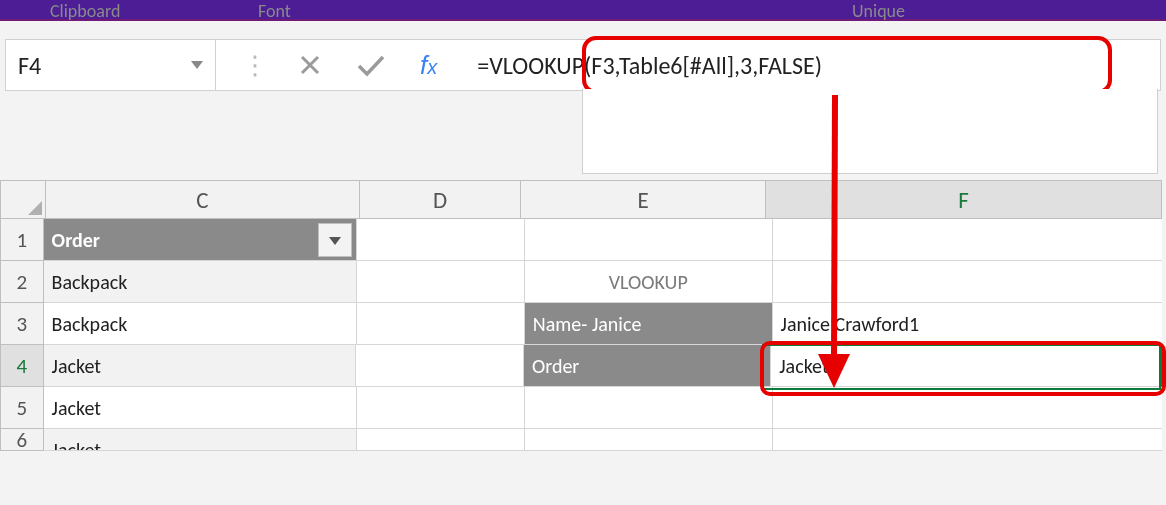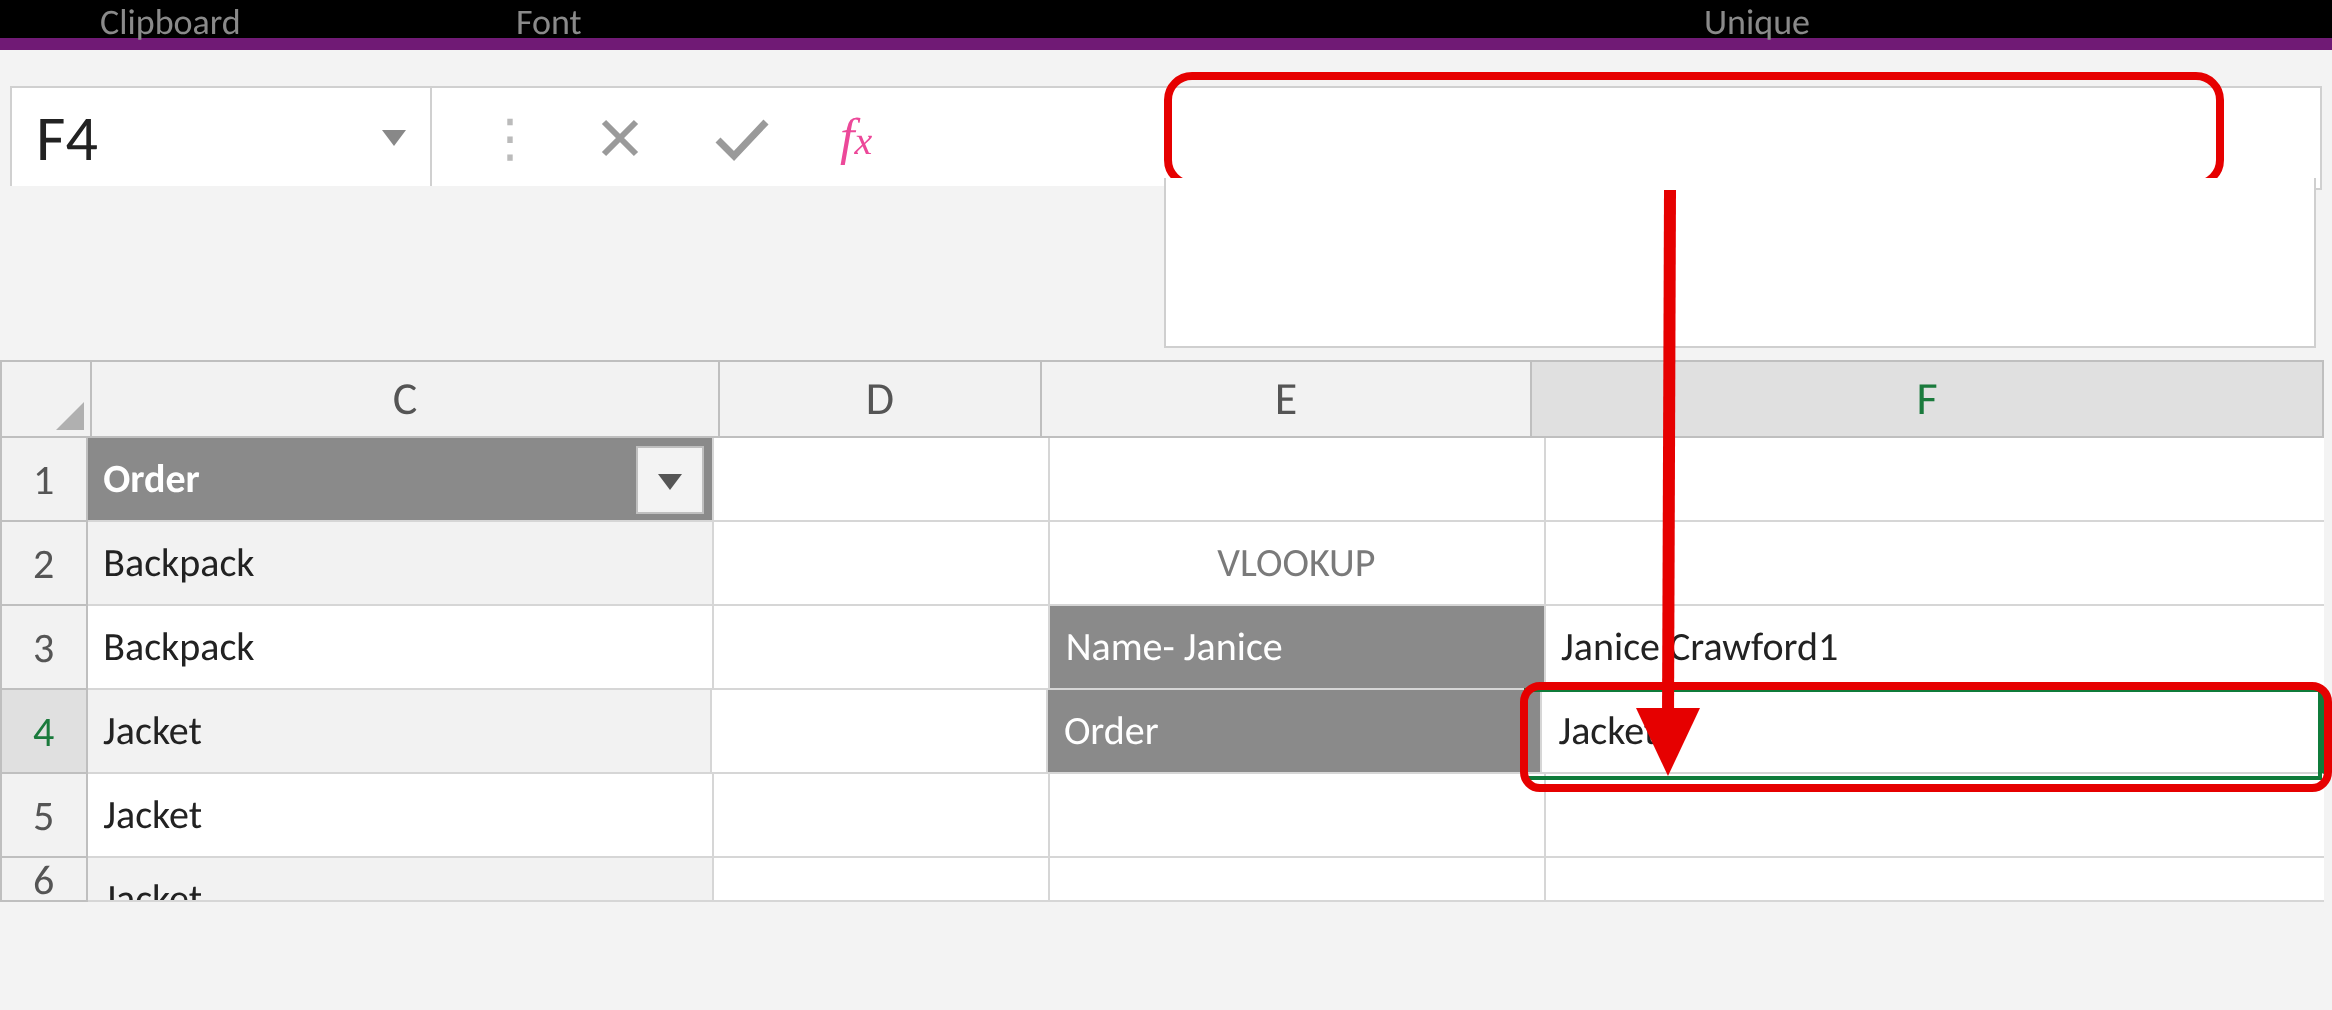--- a/index.html
+++ b/index.html
@@ -1,25 +1,25 @@
 <!DOCTYPE html>
 <html><head>
 <meta charset="utf-8">
 <style>
 html,body{margin:0;padding:0;background:#fff;font-family:Calibri,"Segoe UI",Arial,sans-serif;color:#222;font-size:21px}
 .wrap{width:1166px;height:505px;position:relative;overflow:hidden;background:#f3f3f3}
 
 
-.ribbon-remnant{background:#000000;border-bottom:6px solid #701a75;height:19px;position:relative}
+.ribbon-remnant{background:#4c1d95;border-bottom:2px solid #701a75;height:19px;position:relative}
 .ribbon-remnant .grp{position:absolute;top:0;color:#8a8a8a;font-size:18px}
 
 
 .fbar{display:flex;align-items:center;background:#fff;border:1px solid #d0d0d0;height:50px;margin:18px 5px 0 5px;position:relative}
 .namebox{display:flex;align-items:center;width:185px;height:100%;border-right:1px solid #d0d0d0;padding:0 12px;justify-content:space-between}
-.namebox .nm{font-size:32px;color:#222}
+.namebox .nm{font-size:24px;color:#222}
 .namebox .dd{width:0;height:0;border-left:6px solid transparent;border-right:6px solid transparent;border-top:8px solid #888}
 .fbtns{display:flex;align-items:center;gap:34px;padding:0 26px;color:#9a9a9a}
 .fbtns .sep{color:#bbb;font-size:26px;letter-spacing:-4px}
 .fbtns svg{display:block}
 .fml{flex:1;padding:0 14px;font-size:24px;color:#222}
 
 
 .callout-formula{position:absolute;border:4px solid #e60000;border-radius:14px;left:582px;top:36px;width:522px;height:50px;pointer-events:none}
 
 
@@ -84,22 +84,23 @@
     <span>
       <svg width="24" height="24" viewBox="0 0 24 24">
             <path d="M4 4 L20 20 M20 4 L4 20" stroke="#9a9a9a" stroke-width="3" fill="none"></path>
           </svg>
     </span>
     <span>
       <svg width="30" height="24" viewBox="0 0 30 24">
             <path d="M3 13 L11 21 L27 4" stroke="#9a9a9a" stroke-width="3.5" fill="none"></path>
           </svg>
     </span>
-    <span style="font-style:italic;font-family:Liberation Serif, serif;font-size:26px;color:#ec4899">f<span style="font-size:20px">x</span></span>
+    <span style="font-style:italic;font-family:Liberation Sans, sans-serif;font-size:26px;color:#3b82f6">f<span style="font-size:20px">x</span></span>
   </div>
+  <div class="fml">=VLOOKUP(F3,Table6[#All],3,FALSE)</div>
 </div>
 
 <div class="callout-formula"></div>
 
 <div class="hang"></div>
 <div class="spacer"></div>
 
 <div class="grid">
   <div class="headers">
     <div class="corner"></div>

